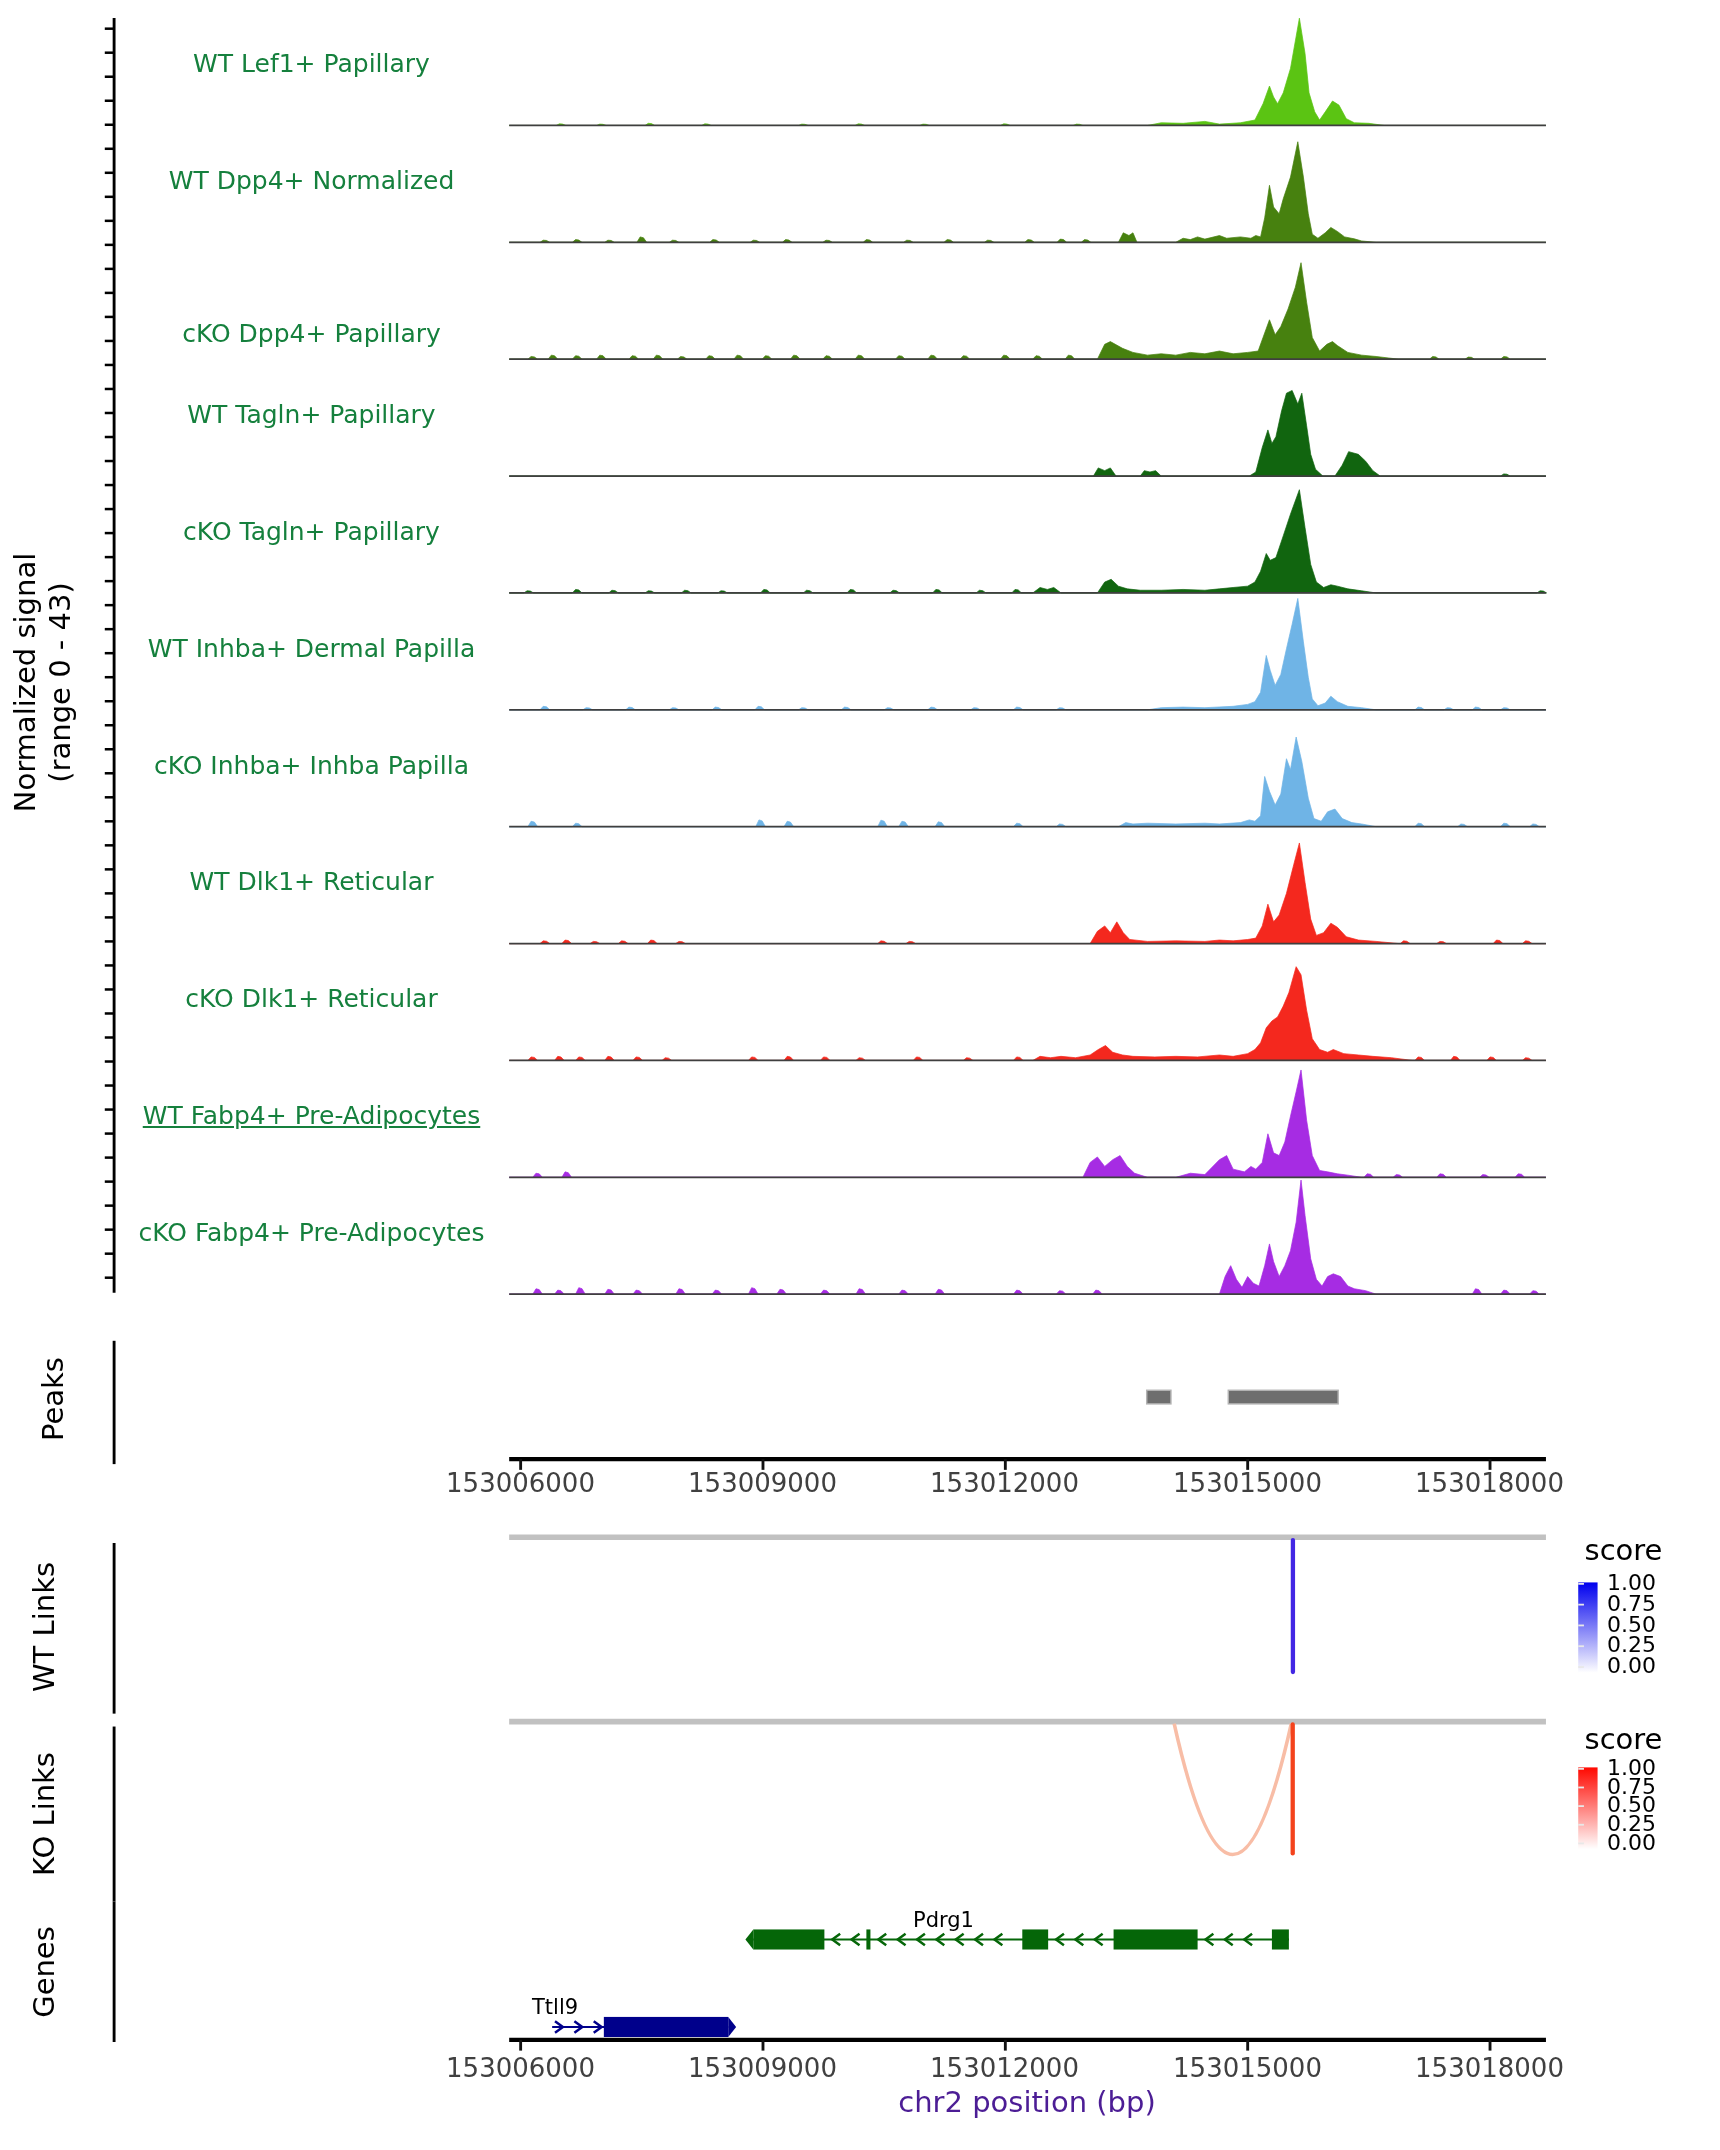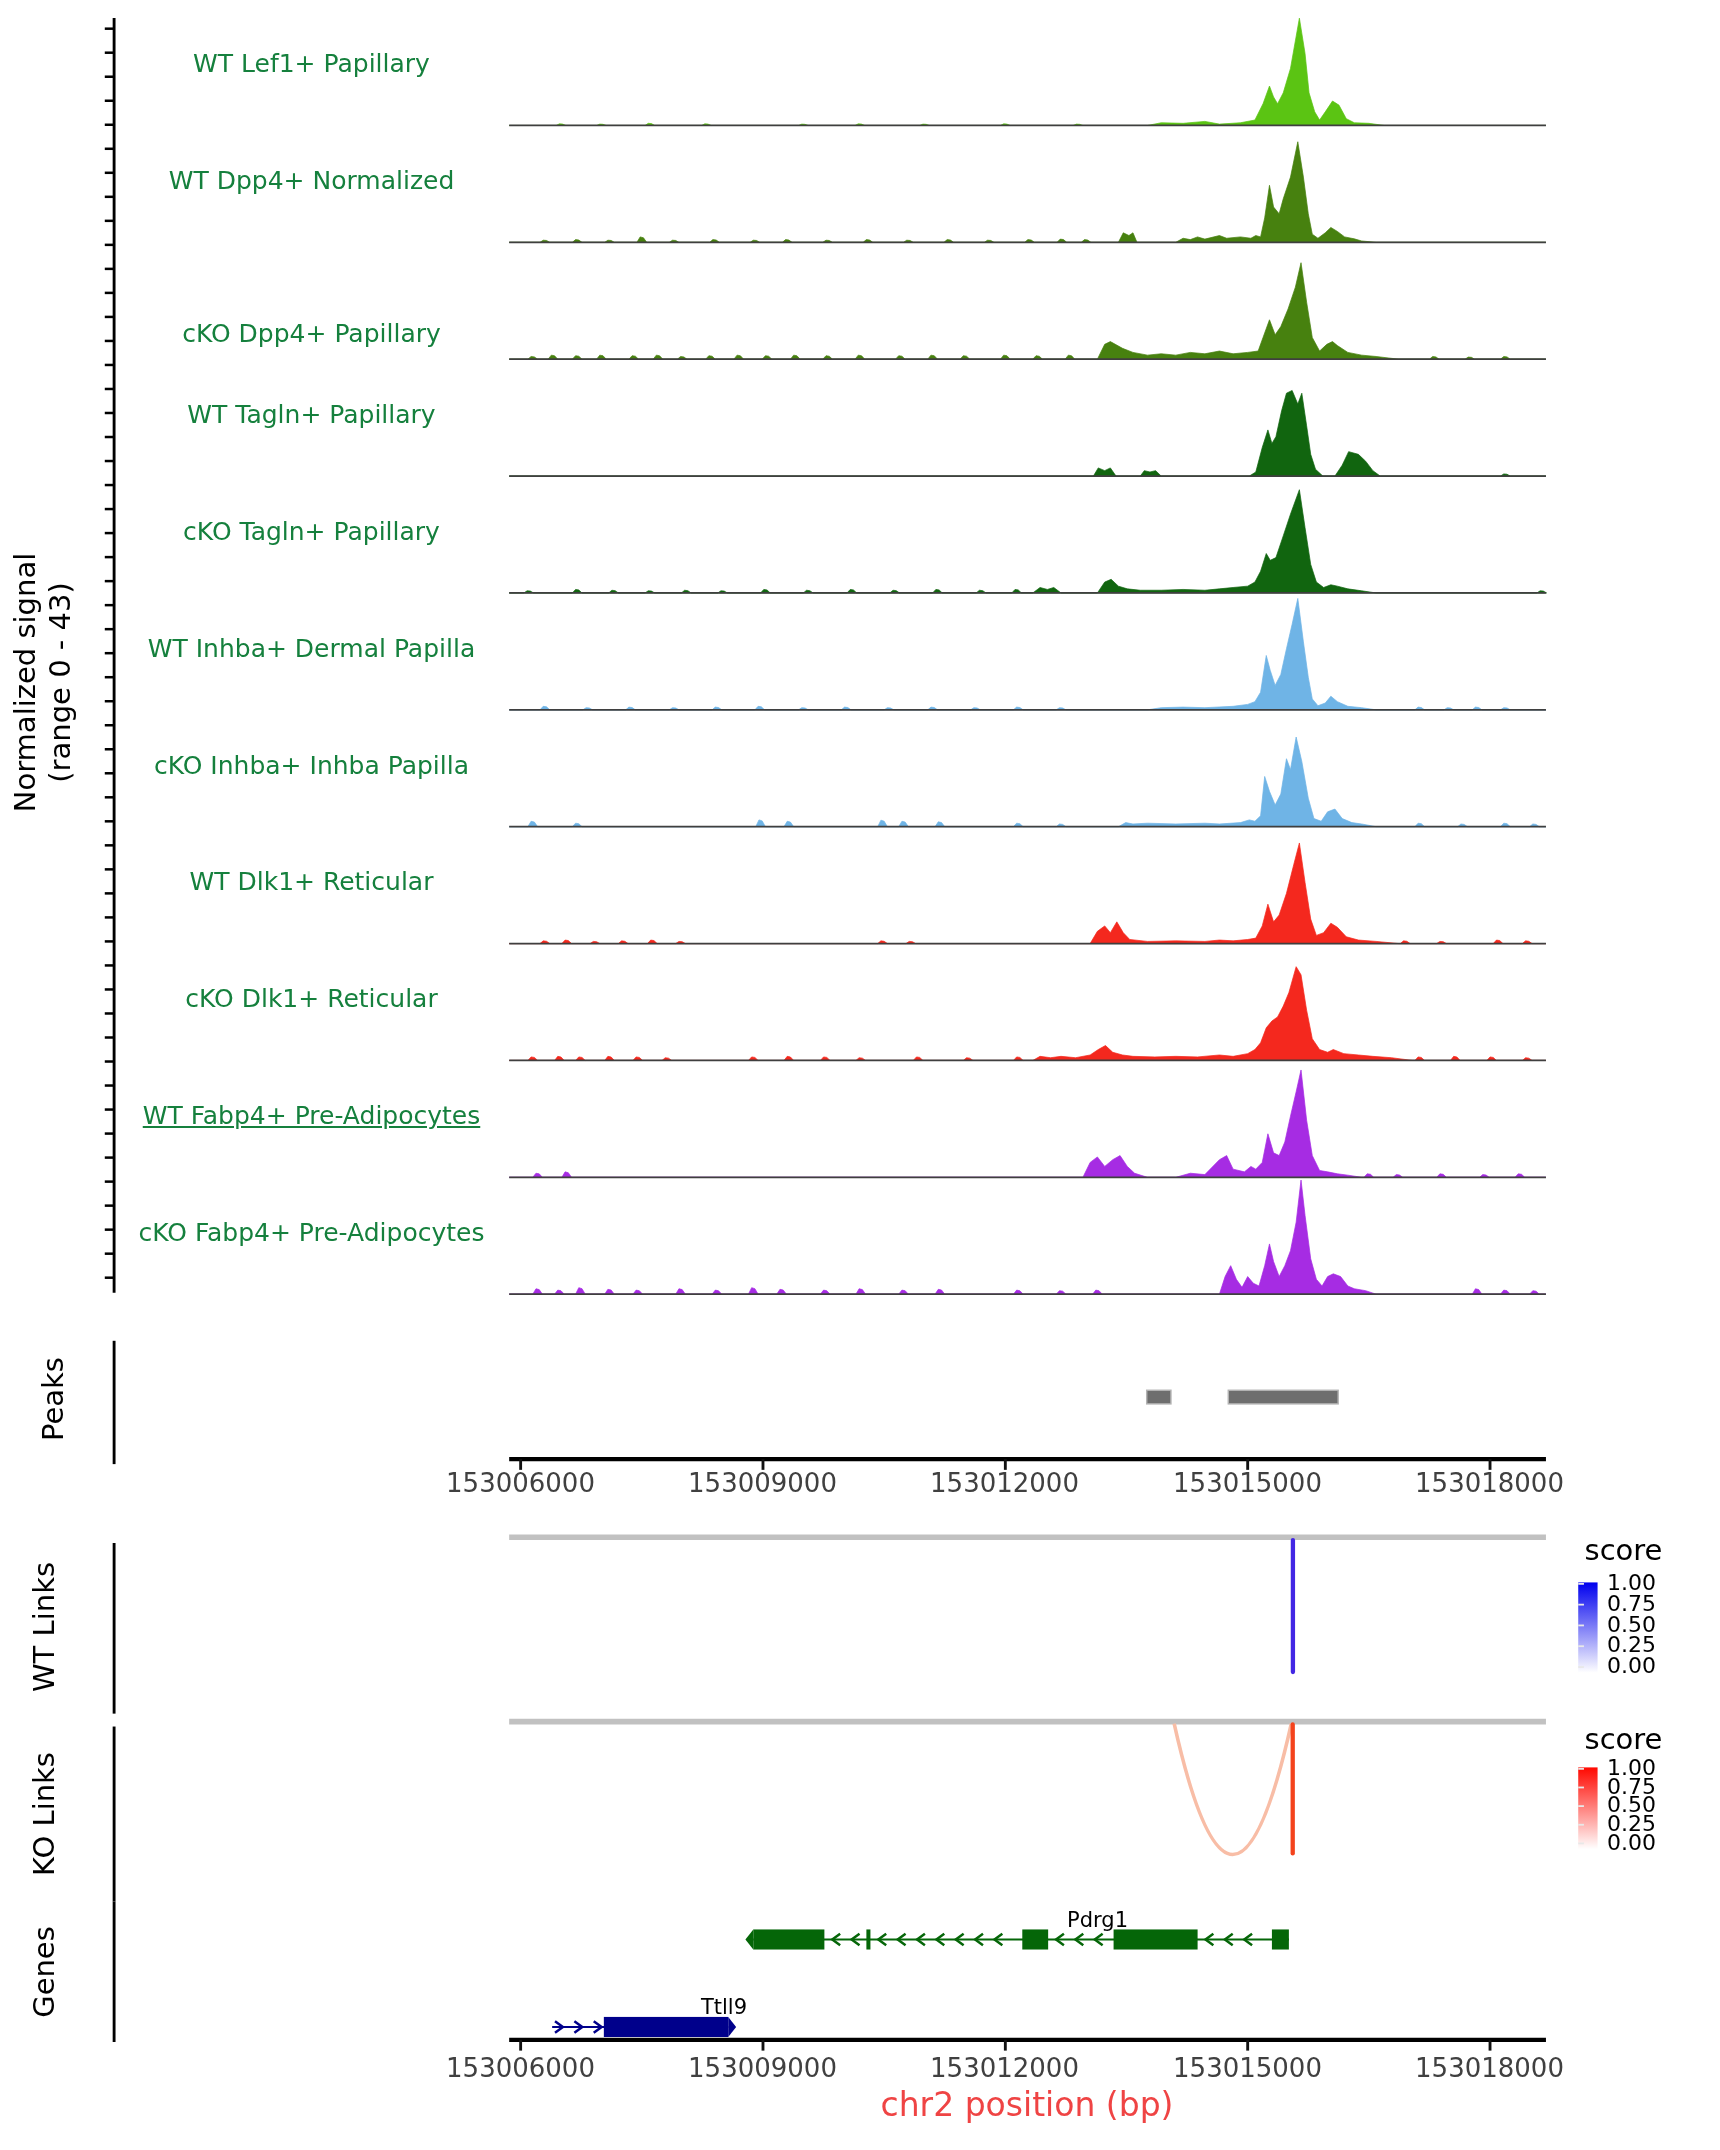--- a/index.html
+++ b/index.html
@@ -8,24 +8,24 @@
   .fig svg{position:absolute;left:0;top:0;}
   .ylab{position:absolute;left:-181px;top:645px;width:452px;height:75px;
         transform:rotate(-90deg);transform-origin:center;text-align:center;
         font-size:29px;line-height:1.22;color:#000;}
   .seclab{position:absolute;width:229px;height:36px;transform:rotate(-90deg);
         transform-origin:center;text-align:center;font-size:29px;color:#000;}
   .tracklab{position:absolute;left:111px;width:401px;text-align:center;
         font-size:25px;color:#15803d;}
   .ticklab{position:absolute;width:229px;text-align:center;font-size:26px;color:#404040;}
   .xlab{position:absolute;left:740px;top:2085px;width:574px;text-align:center;
-        font-size:33px;color:#ef4444;}
+        font-size:29px;color:#4c1d95;}
   .scoretitle{position:absolute;width:287px;text-align:center;font-size:29px;color:#000;}
   .legendlab{position:absolute;left:1607px;width:115px;text-align:left;font-size:22px;color:#000;}
-  .genelab{position:absolute;width:215px;text-align:right;font-size:21px;color:#000;}
+  .genelab{position:absolute;width:215px;text-align:left;font-size:21px;color:#000;}
 </style>
 </head>
 <body>
 
 <div class="fig">
   <svg width="1721" height="2151" viewBox="0 0 2400 3000">
     <defs>
       <linearGradient id="gradWT" x1="0" y1="0" x2="0" y2="1">
         <stop offset="0" stop-color="#0000EE"></stop>
           <stop offset="1" stop-color="#FFFFFF"></stop>

